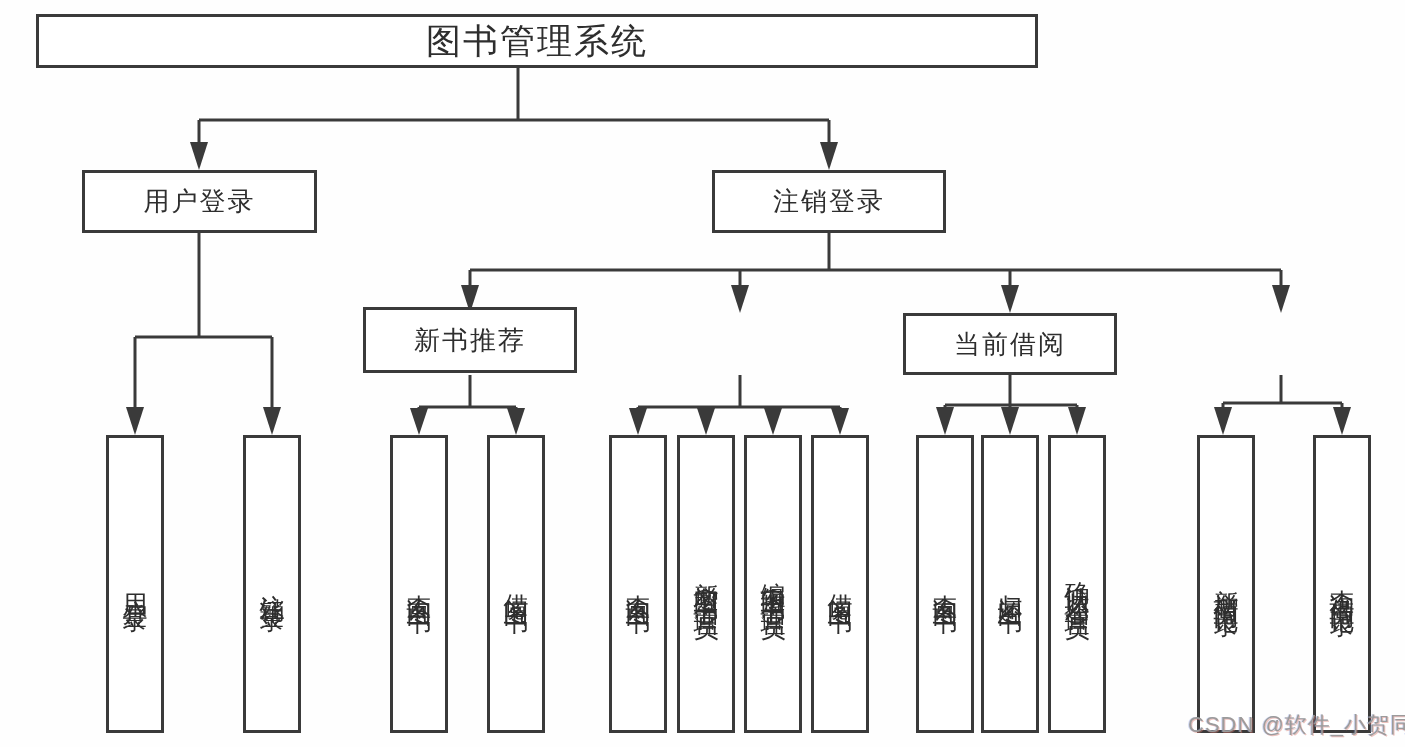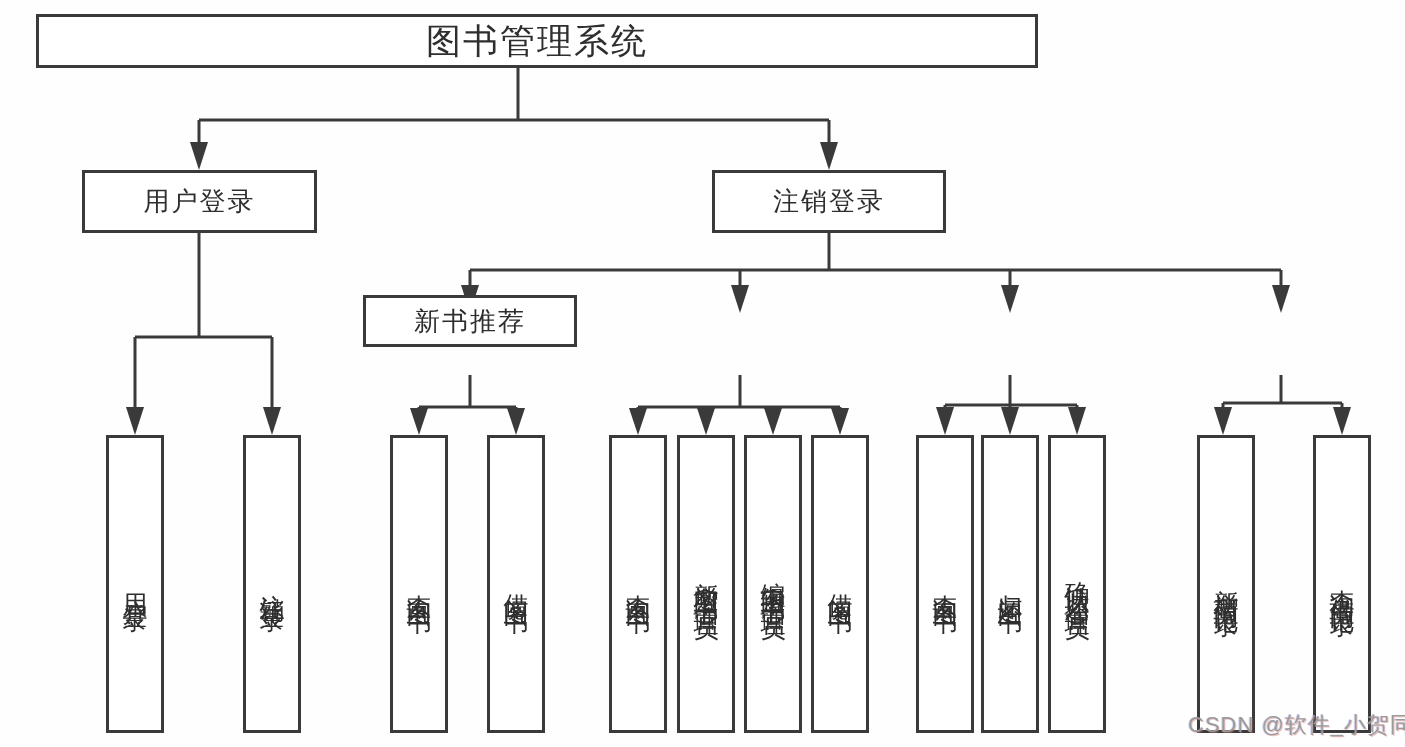--- a/index.html
+++ b/index.html
@@ -67,21 +67,22 @@
       <polygon points="1214,407 1232,407 1223,435"></polygon>
       <polygon points="1333,407 1351,407 1342,435"></polygon>
     </g>
   </svg>
 
   <div class="node root" style="left:20px;top:14px;width:1002px;height:54px">图书管理系统</div>
 
   <div class="node" style="left:82px;top:170px;width:235px;height:63px">用户登录</div>
   <div class="node" style="left:712px;top:170px;width:234px;height:63px">注销登录</div>
 
-  <div class="node" style="left:363px;top:295px;width:214px;height:52px">新书推荐</div>
+  <div class="node" style="left:363px;top:307px;width:214px;height:66px">新书推荐</div>
+  <div class="node" style="left:903px;top:313px;width:214px;height:62px">当前借阅</div>
 
   <div class="node leaf" style="left:106px;top:435px;width:58px;height:298px">用户登录</div>
   <div class="node leaf" style="left:243px;top:435px;width:58px;height:298px">注销登录</div>
 
   <div class="node leaf" style="left:390px;top:435px;width:58px;height:298px">查询图书</div>
   <div class="node leaf" style="left:487px;top:435px;width:58px;height:298px">借阅图书</div>
 
   <div class="node leaf" style="left:609px;top:435px;width:58px;height:298px">查询图书</div>
   <div class="node leaf" style="left:677px;top:435px;width:58px;height:298px">新增图书（管理员）</div>
   <div class="node leaf" style="left:744px;top:435px;width:58px;height:298px">编辑图书（管理员）</div>

